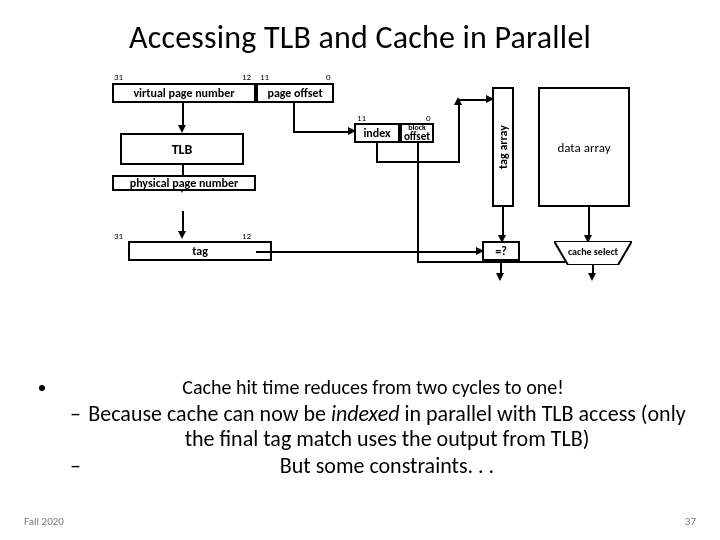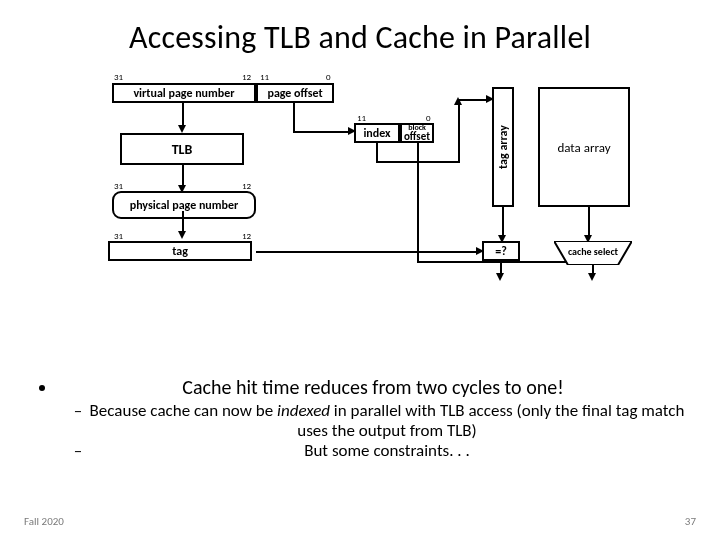--- a/index.html
+++ b/index.html
@@ -88,21 +88,21 @@
   .bullets li.main {
     font-size: 20px;
     margin-bottom: 2px;
     list-style-type: disc;
   }
   .bullets ul ul {
     padding-left: 28px;
     margin-top: 2px;
   }
   .bullets li.sub {
-    font-size: 17px;
+    font-size: 22px;
     list-style-type: "– ";
     line-height: 1.15;
     margin-bottom: 1px;
   }
   .footer {
     position: absolute;
     bottom: 12px;
     left: 0; right: 0;
     display: flex;
     justify-content: space-between;
@@ -155,28 +155,28 @@
     <div class="box" style="left:340px; top:50px; width:34px; height:20px; flex-direction:column; line-height:0.9;">
       <span class="small" style="font-size:8px">block</span>
       <span class="small" style="font-size:11px">offset</span>
     </div>
 
     <div class="line" style="left:122px; top:92px; width:2px; height:22px;"></div>
     <div class="arrow-down" style="left:118px; top:112px;"></div>
 
     <span class="bitlbl" style="left:54px; top:107px">31</span>
     <span class="bitlbl" style="left:182px; top:107px">12</span>
-    <div class="box" style="left:52px; top:118px; width:144px; height:28px;border-radius:9px;">physical page number</div>
+    <div class="box" style="left:52px; top:102px; width:144px; height:16px;">physical page number</div>
 
     <div class="line" style="left:122px; top:138px; width:2px; height:22px;"></div>
     <div class="arrow-down" style="left:118px; top:158px;"></div>
 
     <span class="bitlbl" style="left:54px; top:157px">31</span>
     <span class="bitlbl" style="left:182px; top:157px">12</span>
-    <div class="box" style="left:48px; top:168px; width:144px; height:20px;">tag</div>
+    <div class="box" style="left:68px; top:168px; width:144px; height:20px;">tag</div>
 
     <div class="line" style="left:316px; top:70px; width:2px; height:18px;"></div>
     <div class="line" style="left:316px; top:88px; width:82px; height:2px;"></div>
     <div class="line" style="left:398px; top:26px; width:2px; height:64px;"></div>
     <div class="arrow-down" style="left:394px; top:24px; transform: rotate(180deg);"></div>
 
     <div class="line" style="left:398px; top:26px; width:30px; height:2px;"></div>
     <div class="arrow-right" style="left:426px; top:22px;"></div>
 
     <div class="line" style="left:357px; top:70px; width:2px; height:118px;"></div>

